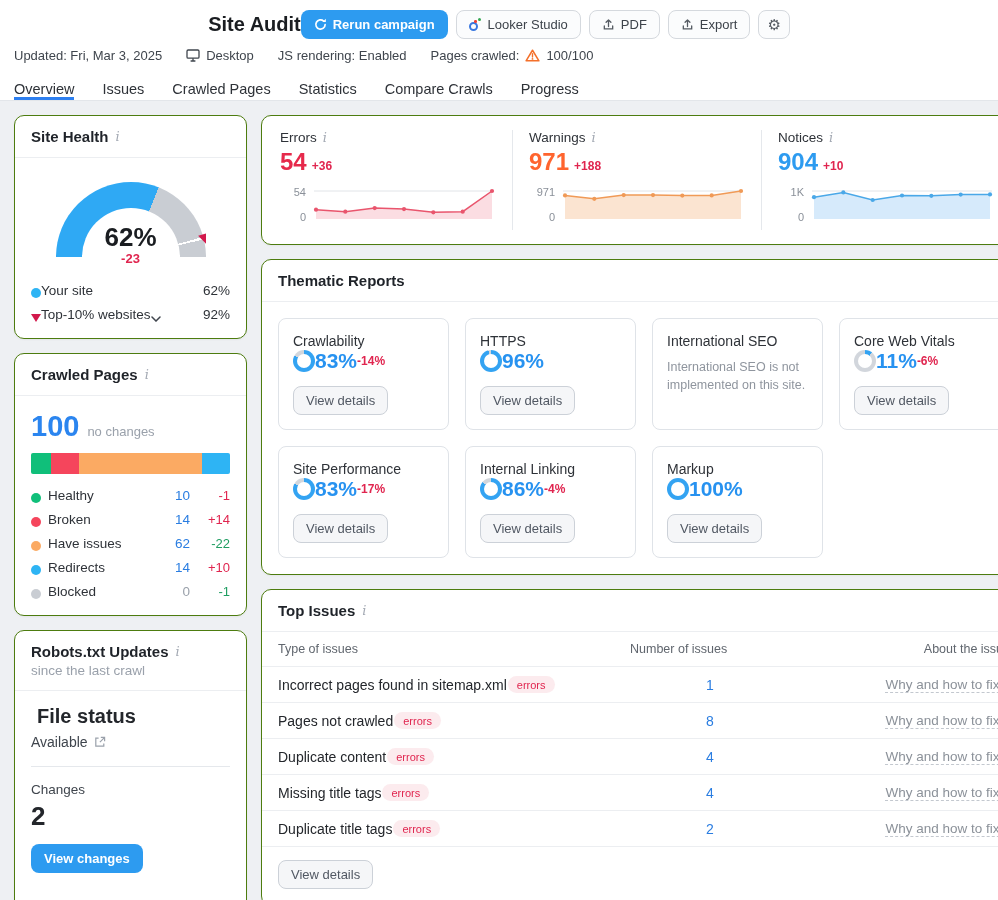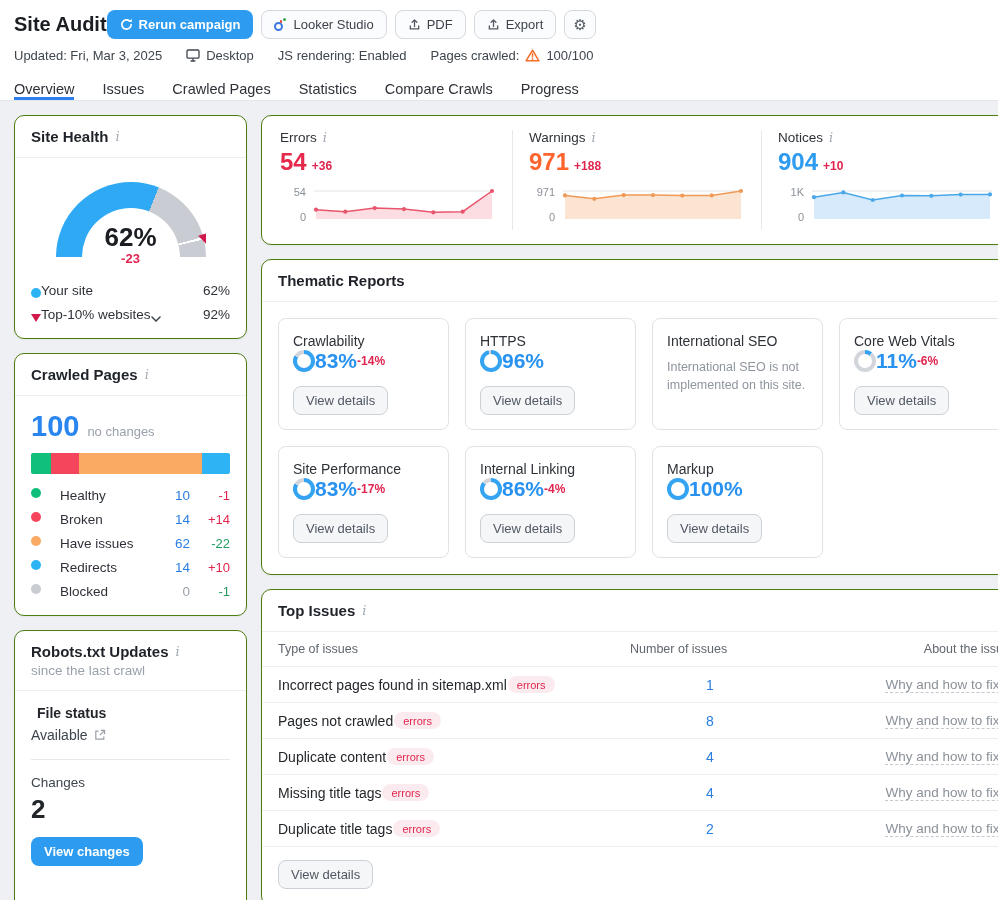--- a/index.html
+++ b/index.html
@@ -2,21 +2,21 @@
 <html><head>
 <meta charset="utf-8">
 <style>
   * { box-sizing: border-box; margin: 0; padding: 0; }
   body {
     width: 998px; min-height: 900px;
     font-family: "Liberation Sans", sans-serif;
     background: #eef0f3; color: #23262b;
   }
   .topbar { background: #fff; padding: 10px 14px 0 14px; }
-  .topbar-row1 { display: flex; justify-content: flex-start; align-items: center; }
+  .topbar-row1 { display: flex; justify-content: center; align-items: center; }
   .page-title { font-size: 20px; font-weight: 700; color: #1a1d21; }
   .actions { display: flex; gap: 8px; align-items: center; }
   .btn { border-radius: 8px; font-size: 13px; display: inline-flex; align-items: center; gap: 6px; cursor: pointer; white-space: nowrap; }
   .btn-primary { background: #2d9bf0; color: #fff; border: none; padding: 7px 13px; font-weight: 700; }
   .btn-secondary { background: #fbfcfd; color: #3d434b; border: 1px solid #d5d9de; padding: 6px 12px; }
   .btn-icon { padding: 6px 8px; }
   .btn-light { background: #f5f6f8; border: 1px solid #ccd1d8; border-radius: 8px; padding: 6px 12px; font-size: 13px; color: #515863; cursor: pointer; }
   .meta-row { display: flex; gap: 24px; align-items: center; margin-top: 9px; font-size: 13px; color: #3f454d; }
   .meta-item { display: inline-flex; align-items: center; gap: 6px; }
   .tabs { background: #fff; display: flex; gap: 28px; padding: 18px 14px 0 14px; border-bottom: 1px solid #e3e6ea; }
@@ -43,30 +43,30 @@
   .dot { width: 10px; height: 10px; border-radius: 50%; flex-shrink: 0; }
   .dot-blue { background: #2eb4f4; }
   .tri-red { width: 0; height: 0; border-left: 5px solid transparent; border-right: 5px solid transparent; border-top: 8px solid #d2194c; flex-shrink: 0; }
 
   
   .cp-total-row { display: flex; align-items: baseline; gap: 8px; }
   .cp-total { font-size: 29px; font-weight: 700; color: #2b85ef; }
   .cp-note { font-size: 13px; color: #9aa1ab; }
   .stack-bar { display: flex; height: 21px; border-radius: 2px; overflow: hidden; margin: 10px 0 14px 0; }
   .cp-legend-row { display: grid; grid-template-columns: 1fr 36px 36px; align-items: center; column-gap: 4px; font-size: 13.5px; margin-top: 9px; color: #2e3238; }
-  .cp-label { display: flex; align-items: flex-start; gap: 19px; }
+  .cp-label { display: flex; align-items: flex-end; gap: 7px; }
   .cp-val { text-align: right; color: #2a7de1; }
   .cp-val.muted { color: #9aa1ab; }
   .delta { text-align: right; font-size: 13px; }
   .delta.bad { color: #e0254f; }
   .delta.good { color: #1f9d61; }
 
   
   .robots-sub { font-size: 13.5px; color: #9aa1ab; font-weight: 400; margin-top: 3px; }
-  .robots-label { font-size: 14px; font-weight: 700; color: #23262b; margin-bottom: 5px; padding-left: 6px; }
+  .robots-label { font-size: 20px; font-weight: 700; color: #23262b; margin-bottom: 5px; padding-left: 6px; }
   .robots-status { font-size: 14px; color: #3f454d; display: inline-flex; align-items: center; gap: 6px; cursor: pointer; }
   .robots hr { border: none; border-top: 1px solid #e5e8ec; margin: 15px 0; }
   .changes-label { font-size: 13.5px; color: #3f454d; }
   .changes-value { font-size: 26px; font-weight: 700; margin: 4px 0 12px 0; }
 
   
   .metrics { display: grid; grid-template-columns: 1fr 1fr 1fr; padding: 14px 16px; }
   .metric { padding: 0 16px; }
   .metric:first-child { padding-left: 2px; }
   .metric + .metric { border-left: 1px solid #e5e8ec; }

